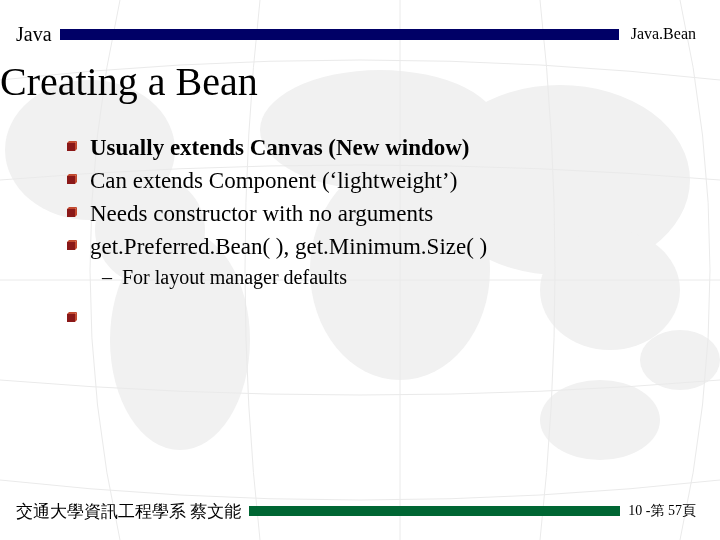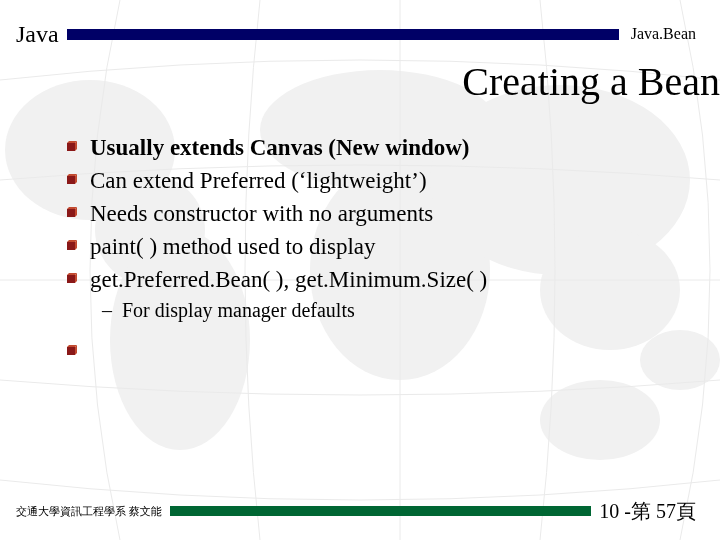--- a/index.html
+++ b/index.html
@@ -29,42 +29,42 @@
   .topbar {
     position: absolute;
     top: 22px;
     left: 16px;
     right: 24px;
     height: 24px;
     display: flex;
     align-items: center;
   }
   .topbar-left {
-    font-size: 24px;
+    font-size: 20px;
     color: #000;
     white-space: nowrap;
     margin-right: 8px;
   }
   .topbar-rule {
     flex: 1 1 auto;
     height: 11px;
     background: #000066;
   }
   .topbar-right {
     font-size: 16px;
     color: #000;
     white-space: nowrap;
     margin-left: 12px;
   }
   .title {
     position: absolute;
     top: 58px;
     left: 0;
     width: 720px;
-    text-align: right;
+    text-align: left;
     font-size: 40px;
     font-weight: 400;
     color: #000;
   }
   .body {
     position: absolute;
     top: 130px;
     left: 64px;
     right: 40px;
     font-size: 23px;
@@ -100,33 +100,33 @@
   .footer {
     position: absolute;
     bottom: 18px;
     left: 16px;
     right: 24px;
     height: 22px;
     display: flex;
     align-items: center;
   }
   .footer-left {
-    font-size: 11px;
+    font-size: 17px;
     color: #000;
     white-space: nowrap;
     font-family: "Microsoft JhengHei", "PMingLiU", serif;
   }
   .footer-rule {
     flex: 1 1 auto;
     height: 10px;
     background: #006633;
     margin: 0 8px;
   }
   .footer-right {
-    font-size: 20px;
+    font-size: 14px;
     color: #000;
     white-space: nowrap;
   }
 </style>
 </head>
 <body>
 
 <div class="bg">
   <svg viewBox="0 0 720 540" preserveAspectRatio="none">
     <g fill="#f1f1f1">
@@ -177,55 +177,45 @@
         <span class="b0-bold">Usually extends Canvas (New window)</span>
       </div>
       <div class="b1">
         <span class="bullet-icon">
           <svg width="14" height="14" viewBox="0 0 14 14">
       <polygon points="3,3 11,3 11,11 3,11" fill="#8a1818"></polygon>
       <polygon points="3,3 5,1 13,1 11,3" fill="#c24a30"></polygon>
       <polygon points="11,3 13,1 13,9 11,11" fill="#c24a30"></polygon>
     </svg>
         </span>
-        <span>Can extend Preferred (‘lightweight’)</span>
+        <span>Can extends Component (‘lightweight’)</span>
       </div>
       <div class="b1">
         <span class="bullet-icon">
           <svg width="14" height="14" viewBox="0 0 14 14">
       <polygon points="3,3 11,3 11,11 3,11" fill="#8a1818"></polygon>
       <polygon points="3,3 5,1 13,1 11,3" fill="#c24a30"></polygon>
       <polygon points="11,3 13,1 13,9 11,11" fill="#c24a30"></polygon>
     </svg>
         </span>
         <span>Needs constructor with no arguments</span>
-      </div>
-      <div class="b1">
-        <span class="bullet-icon">
-          <svg width="14" height="14" viewBox="0 0 14 14">
-      <polygon points="3,3 11,3 11,11 3,11" fill="#8a1818"></polygon>
-      <polygon points="3,3 5,1 13,1 11,3" fill="#c24a30"></polygon>
-      <polygon points="11,3 13,1 13,9 11,11" fill="#c24a30"></polygon>
-    </svg>
-        </span>
-        <span>paint( ) method used to display</span>
       </div>
       <div class="b1">
         <span class="bullet-icon">
           <svg width="14" height="14" viewBox="0 0 14 14">
       <polygon points="3,3 11,3 11,11 3,11" fill="#8a1818"></polygon>
       <polygon points="3,3 5,1 13,1 11,3" fill="#c24a30"></polygon>
       <polygon points="11,3 13,1 13,9 11,11" fill="#c24a30"></polygon>
     </svg>
         </span>
         <span>get.Preferred.Bean( ), get.Minimum.Size( )</span>
       </div>
       <div class="b2">
         <span class="dash">–</span>
-        <span>For display manager defaults</span>
+        <span>For layout manager defaults</span>
       </div>
       <div class="gap"></div>
       <div class="b1">
         <span class="bullet-icon">
           <svg width="14" height="14" viewBox="0 0 14 14">
       <polygon points="3,3 11,3 11,11 3,11" fill="#8a1818"></polygon>
       <polygon points="3,3 5,1 13,1 11,3" fill="#c24a30"></polygon>
       <polygon points="11,3 13,1 13,9 11,11" fill="#c24a30"></polygon>
     </svg>
         </span>

